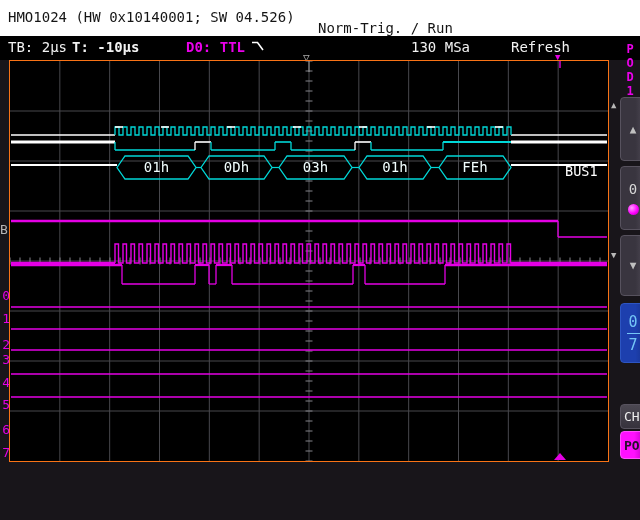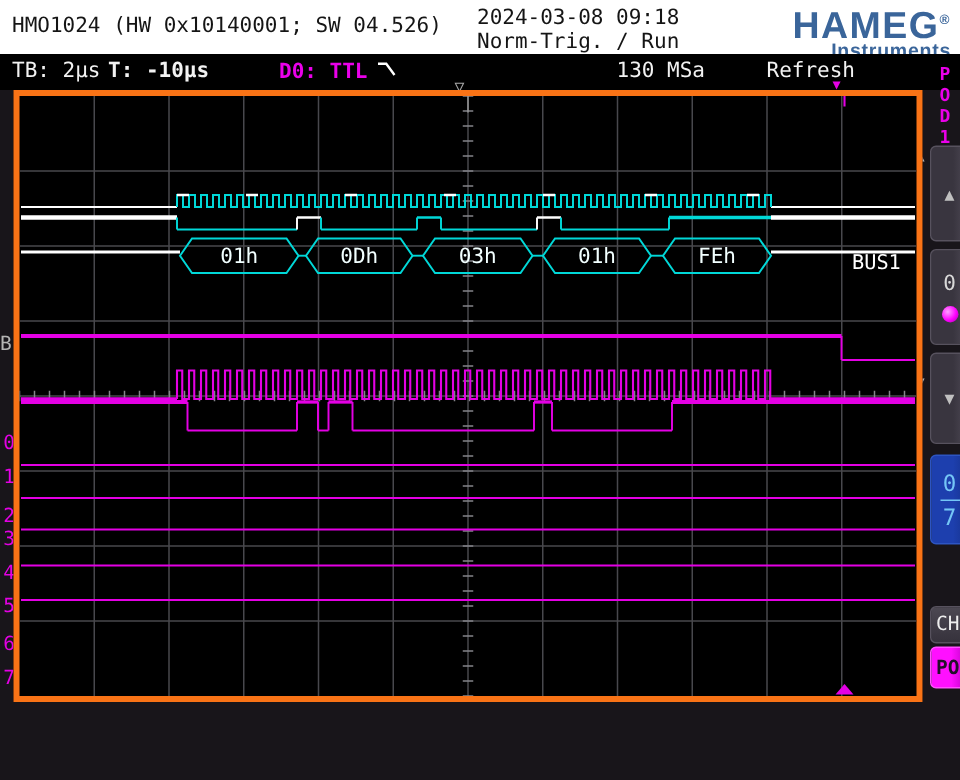--- a/index.html
+++ b/index.html
@@ -17,21 +17,21 @@
   .logo-sub{font-size:13px;font-weight:bold;margin-top:-3px;letter-spacing:0.5px;}
   
   .statusbar{position:absolute;left:0;top:36px;width:640px;height:24px;background:#000;}
   .sb{position:absolute;top:3px;font-size:14px;color:#f2f2f2;white-space:pre;}
   .sb-tb{left:8px;} .sb-t{left:72px;font-weight:bold;}
   .sb-d0{left:186px;color:#ea00ea;font-weight:bold;} .sb-sa{left:411px;} .sb-ref{left:511px;}
   .edge-icon{display:inline-block;margin-left:6px;}
   
   .display{position:absolute;left:0;top:60px;width:640px;height:460px;background:#18151a;}
   .grid{position:absolute;left:9px;top:0px;width:598px;height:400px;background:#000;
-        border:4px solid #f97316;}
+        border:1px solid #f97316;}
   .grid svg{position:absolute;left:0;top:0;}
   .chlabel{position:absolute;width:10px;text-align:right;font-size:13px;line-height:13px;color:#e400e4;}
   .buslabel{color:#b4b4b4;}
   .marker{position:absolute;line-height:1;}
   
   .pod-vert{position:absolute;left:624px;top:42px;font-size:12px;font-weight:bold;color:#ea00ea;
             writing-mode:vertical-rl;text-orientation:upright;letter-spacing:0px;line-height:12px;}
   .sbtn{position:absolute;left:620px;width:26px;border-radius:4px;
         background:linear-gradient(90deg,#39353f 60%,#4d4854 100%);
         border:1px solid #57525e;color:#c0c0c0;display:flex;flex-direction:column;
@@ -50,26 +50,21 @@
   .radio-dot{width:11px;height:11px;border-radius:50%;
              background:radial-gradient(circle at 35% 35%,#ffa0ff,#ff00ff 55%,#9c009c);}
 </style>
 </head>
 <body>
 
 <div class="screen">
 
   <div class="header">
     <span class="hdr-model">HMO1024 (HW 0x10140001; SW 04.526)</span>
-    <span class="hdr-date">2024-03-08 09:18</span>
     <span class="hdr-trig">Norm-Trig. / Run</span>
-    <div class="logo">
-      <div class="logo-main"><span>HAMEG</span><span class="logo-reg">®</span></div>
-      <div class="logo-sub">Instruments</div>
-    </div>
   </div>
 
   <div class="statusbar">
     <span class="sb sb-tb">TB: 2µs</span>
     <span class="sb sb-t">T: -10µs</span>
     <span class="sb sb-d0"><span>D0: TTL</span><svg class="edge-icon" width="13" height="13" viewBox="0 0 13 13">
           <polyline points="1,3.5 6.5,3.5 12,11" fill="none" stroke="#ffffff" stroke-width="1.6"></polyline>
         </svg></span>
     <span class="sb sb-sa">130 MSa</span>
     <span class="sb sb-ref">Refresh</span>

